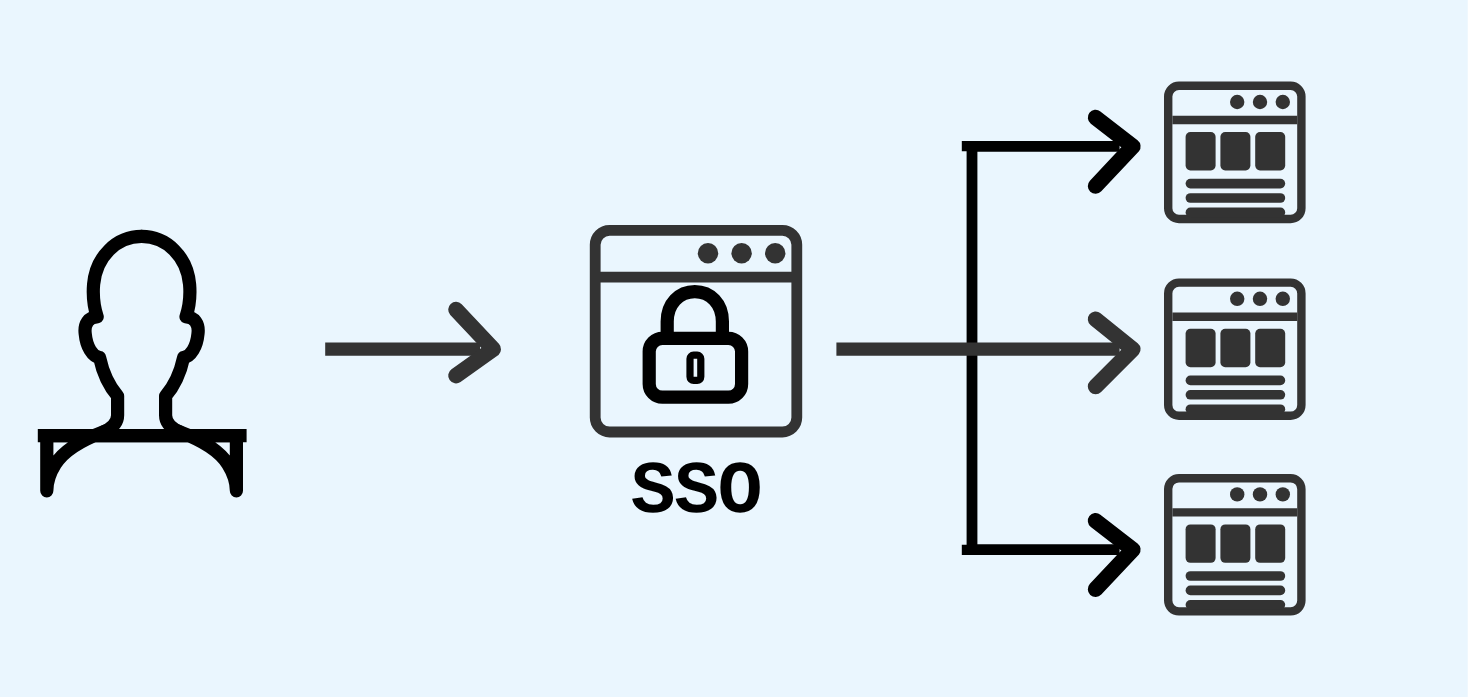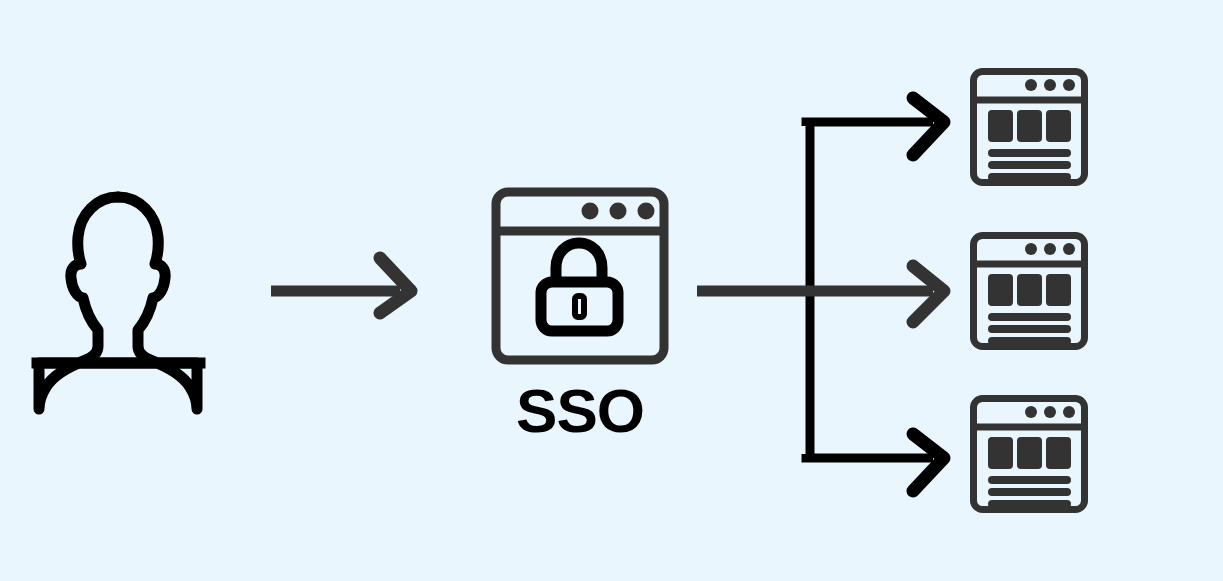--- a/index.html
+++ b/index.html
@@ -25,21 +25,21 @@
     width: 1223px;
     height: 581px;
     display: block;
   }
   .sso-label {
     position: absolute;
     left: 430px;
     top: 380px;
     width: 300px;
     text-align: center;
-    font-family: Liberation Sans, sans-serif;
+    font-family: Liberation Mono, monospace;
     font-weight: bold;
     font-size: 62px;
     letter-spacing: -1px;
     color: #000000;
     line-height: 1;
     user-select: none;
   }
 </style>
 </head>
 <body>

